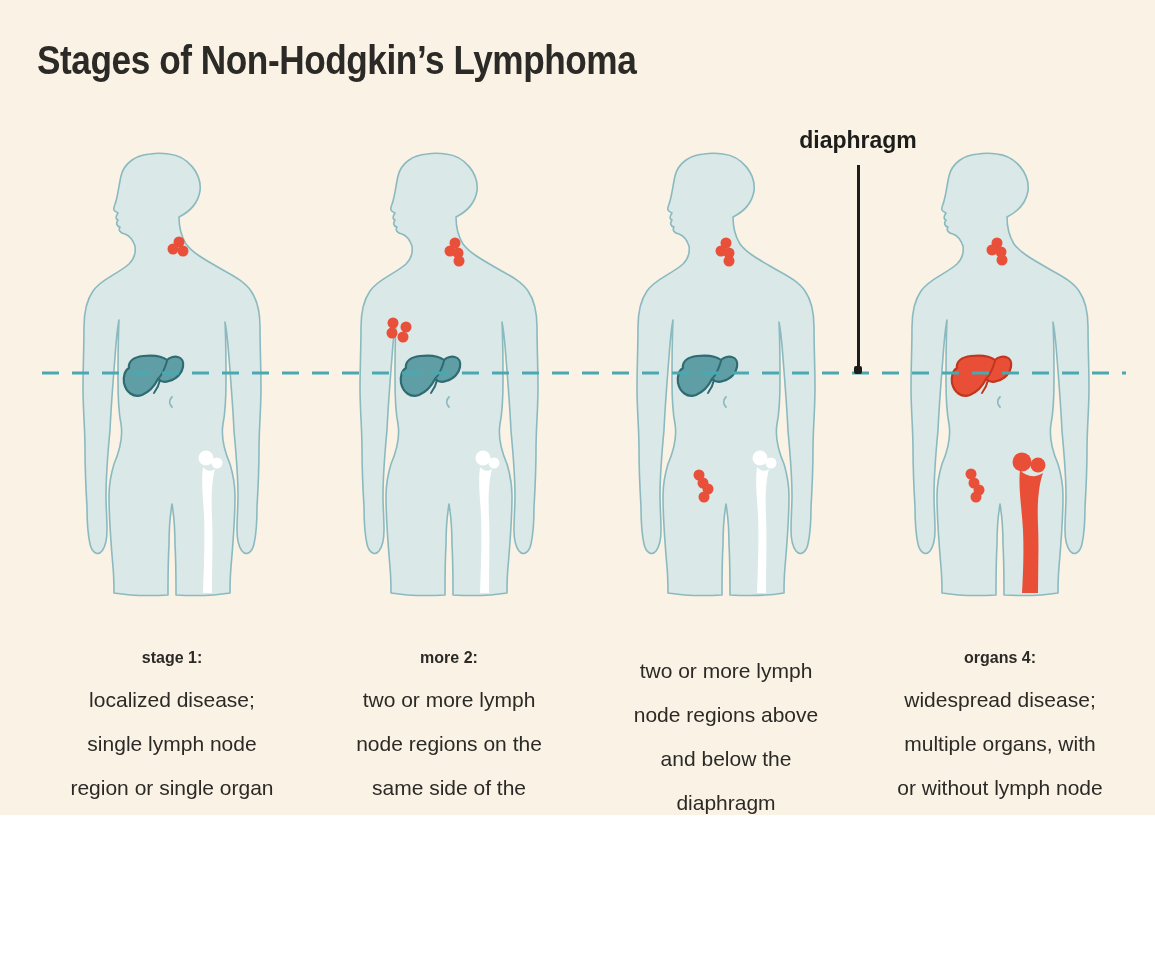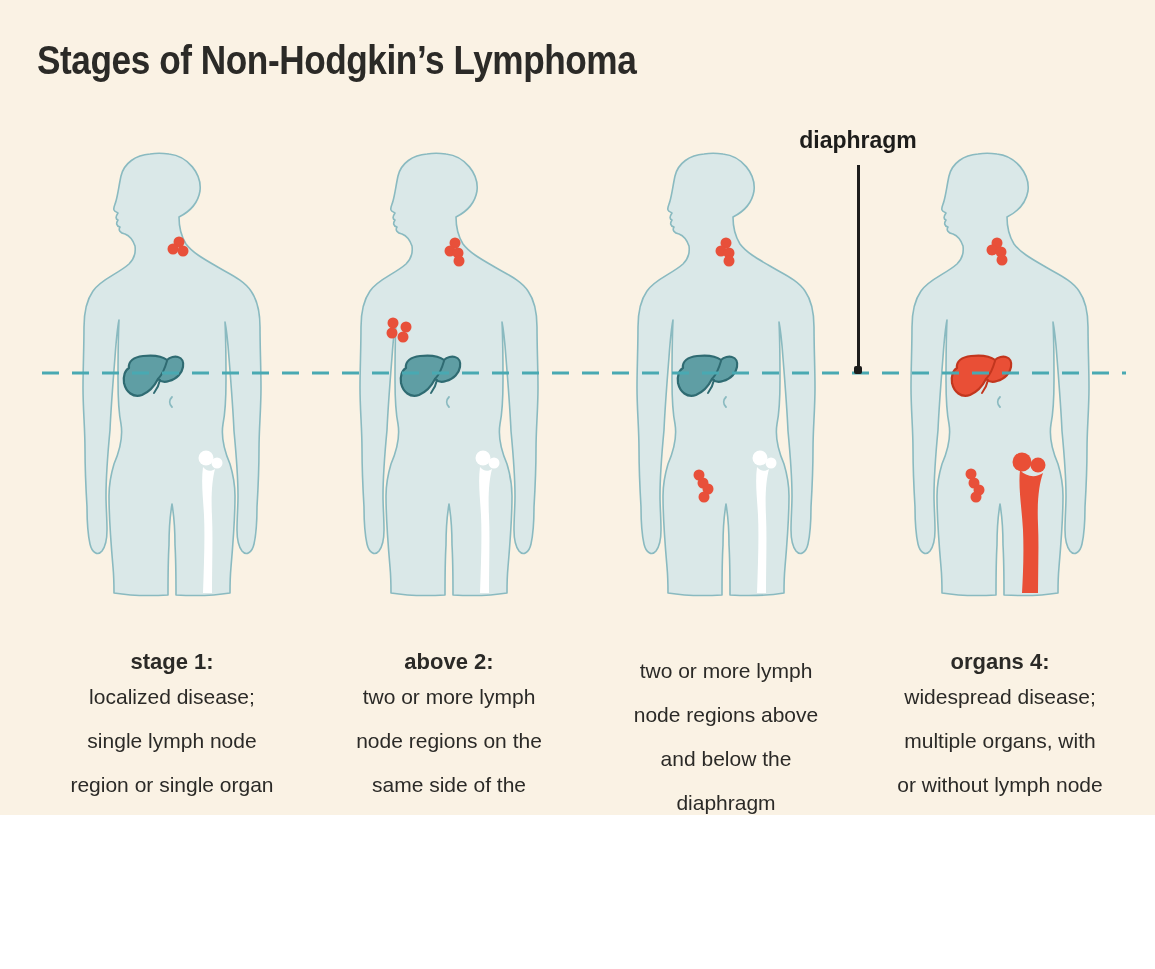--- a/index.html
+++ b/index.html
@@ -32,21 +32,21 @@
   .node-dot{fill:var(--node-dot);}
   .diaphragm-dash{position:absolute;left:38px;top:369px;z-index:2;}
   .pointer-line{position:absolute;left:857px;top:165px;width:3px;height:204px;background:var(--pointer-line);z-index:2;}
   .pointer-dot{position:absolute;left:854px;top:366px;width:8px;height:8px;background:var(--pointer-line);border-radius:2px;z-index:2;}
   .diaphragm-label{
     position:absolute;left:858px;top:127px;transform:translateX(-50%);
     font-size:23px;font-weight:700;color:var(--pointer-line);z-index:3;white-space:nowrap;
   }
   .stage-text{position:absolute;top:649px;width:280px;text-align:center;z-index:3;}
   .st-0{left:32px}.st-1{left:309px}.st-2{left:586px}.st-3{left:860px}
-  .stage-label{font-size:22px;font-weight:700;color:var(--text);}
+  .stage-label{font-size:16px;font-weight:700;margin-bottom:11px;color:var(--text);}
   .stage-description{font-size:21px;line-height:44px;white-space:pre-line;color:var(--text);}
   .brand-logo{
     position:absolute;left:578px;top:888px;transform:translateX(-50%);
     font-family:"DejaVu Serif",serif;font-weight:700;font-size:29px;
     letter-spacing:-0.5px;color:var(--text);z-index:3;
   }
 </style>
 </head>
 <body>
 
@@ -442,21 +442,21 @@
   <div class="pointer-dot"></div>
   <div class="diaphragm-label">diaphragm</div>
 
   <div class="stage-text st-0">
     <div class="stage-label">stage 1:</div>
     <div class="stage-description">localized disease;
 single lymph node
 region or single organ</div>
   </div>
   <div class="stage-text st-1">
-    <div class="stage-label">above 2:</div>
+    <div class="stage-label">more 2:</div>
     <div class="stage-description">two or more lymph
 node regions on the
 same side of the
 diaphragm</div>
   </div>
   <div class="stage-text st-2">
     <div class="stage-description">two or more lymph
 node regions above
 and below the
 diaphragm</div>

